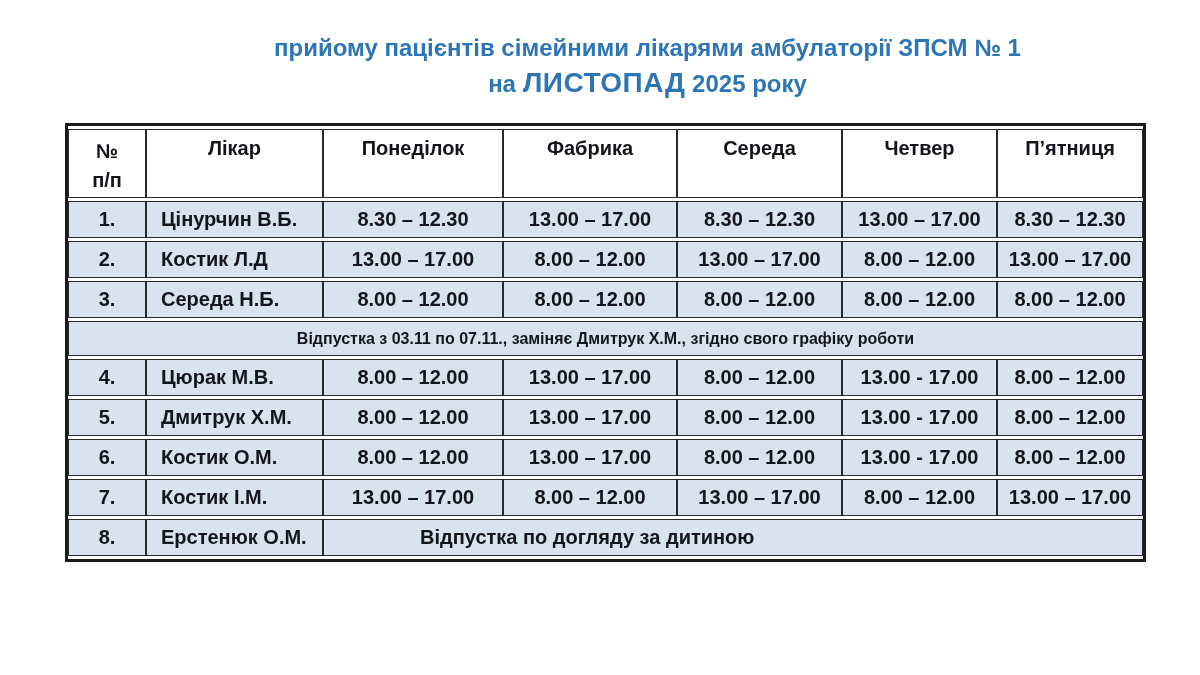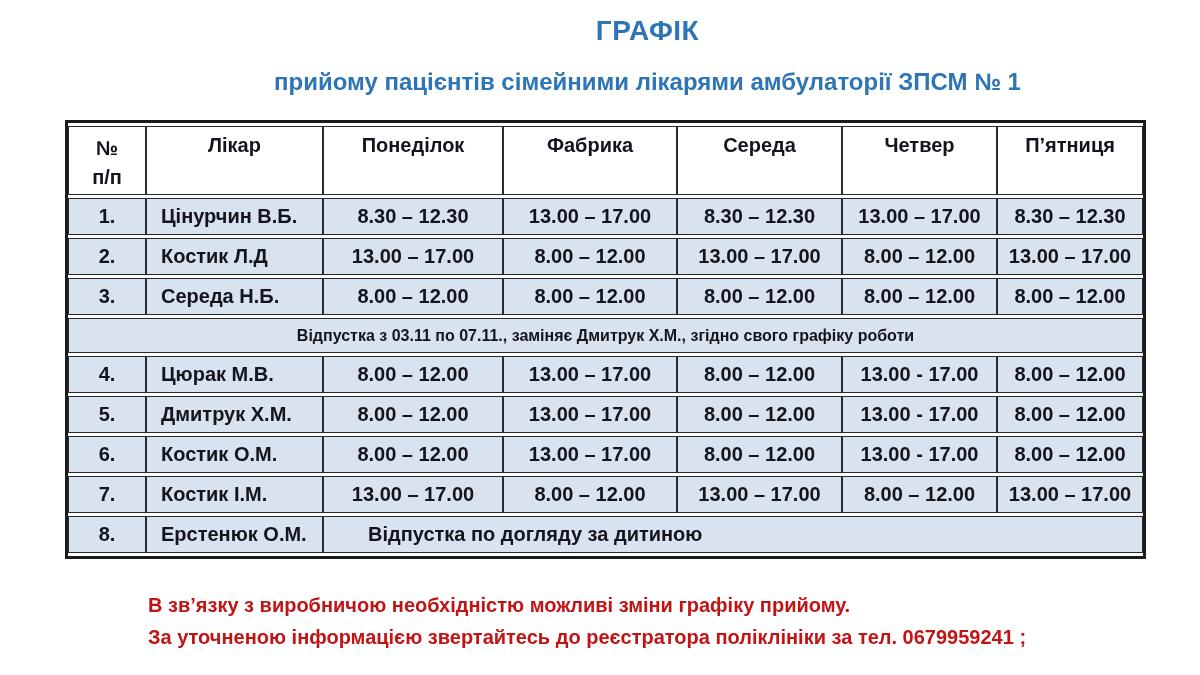--- a/index.html
+++ b/index.html
@@ -49,40 +49,40 @@
     vertical-align: top;
     height: 56px;
     padding-top: 7px;
     font-size: 20px;
   }
   .schedule thead .numhead div { line-height: 29px; }
   .schedule tbody td { background: #d9e2ef; height: 31px; }
   .schedule td.doc { text-align: left; padding-left: 14px; margin-top: 6px; }
   .schedule td.num { text-align: center; }
   .schedule tr.vac td { font-size: 16px; height: 29px; }
-  .schedule td.childcare { text-align: left; padding-left: 44px; }
+  .schedule td.childcare { text-align: left; padding-left: 96px; }
 
   
   .notice {
     margin: 30px 0 0 148px;
     width: 960px;
     color: #c11414;
     font-weight: bold;
     font-size: 20px;
     line-height: 32px;
   }
 </style>
 </head>
 <body>
 
 <div class="sheet">
 
   <div class="heading">
-    <div class="h1">ГРАФІК</div>
     <div class="h2">прийому пацієнтів сімейними лікарями амбулаторії ЗПСМ № 1</div>
+    <div class="h3"><span>на </span><span class="month">ЛИСТОПАД</span><span> 2025 року</span></div>
   </div>
 
   <div class="tbl-wrap">
     <table class="schedule">
       <colgroup>
         <col style="width:78px">
           <col style="width:177px">
           <col style="width:180px">
         <col style="width:174px">
           <col style="width:165px">
@@ -172,19 +172,14 @@
         </tr>
         <tr>
           <td class="num">8.</td>
           <td class="doc">Ерстенюк О.М.</td>
           <td class="childcare" colspan="5">Відпустка по догляду за дитиною</td>
         </tr>
       </tbody>
     </table>
   </div>
 
-  <div class="notice">
-    <div>В зв’язку з виробничою необхідністю можливі зміни графіку прийому.</div>
-    <div>За уточненою інформацією звертайтесь до реєстратора поліклініки за тел. 0679959241 ;</div>
-
-  </div>
 
 </div>
 
 </body></html>

